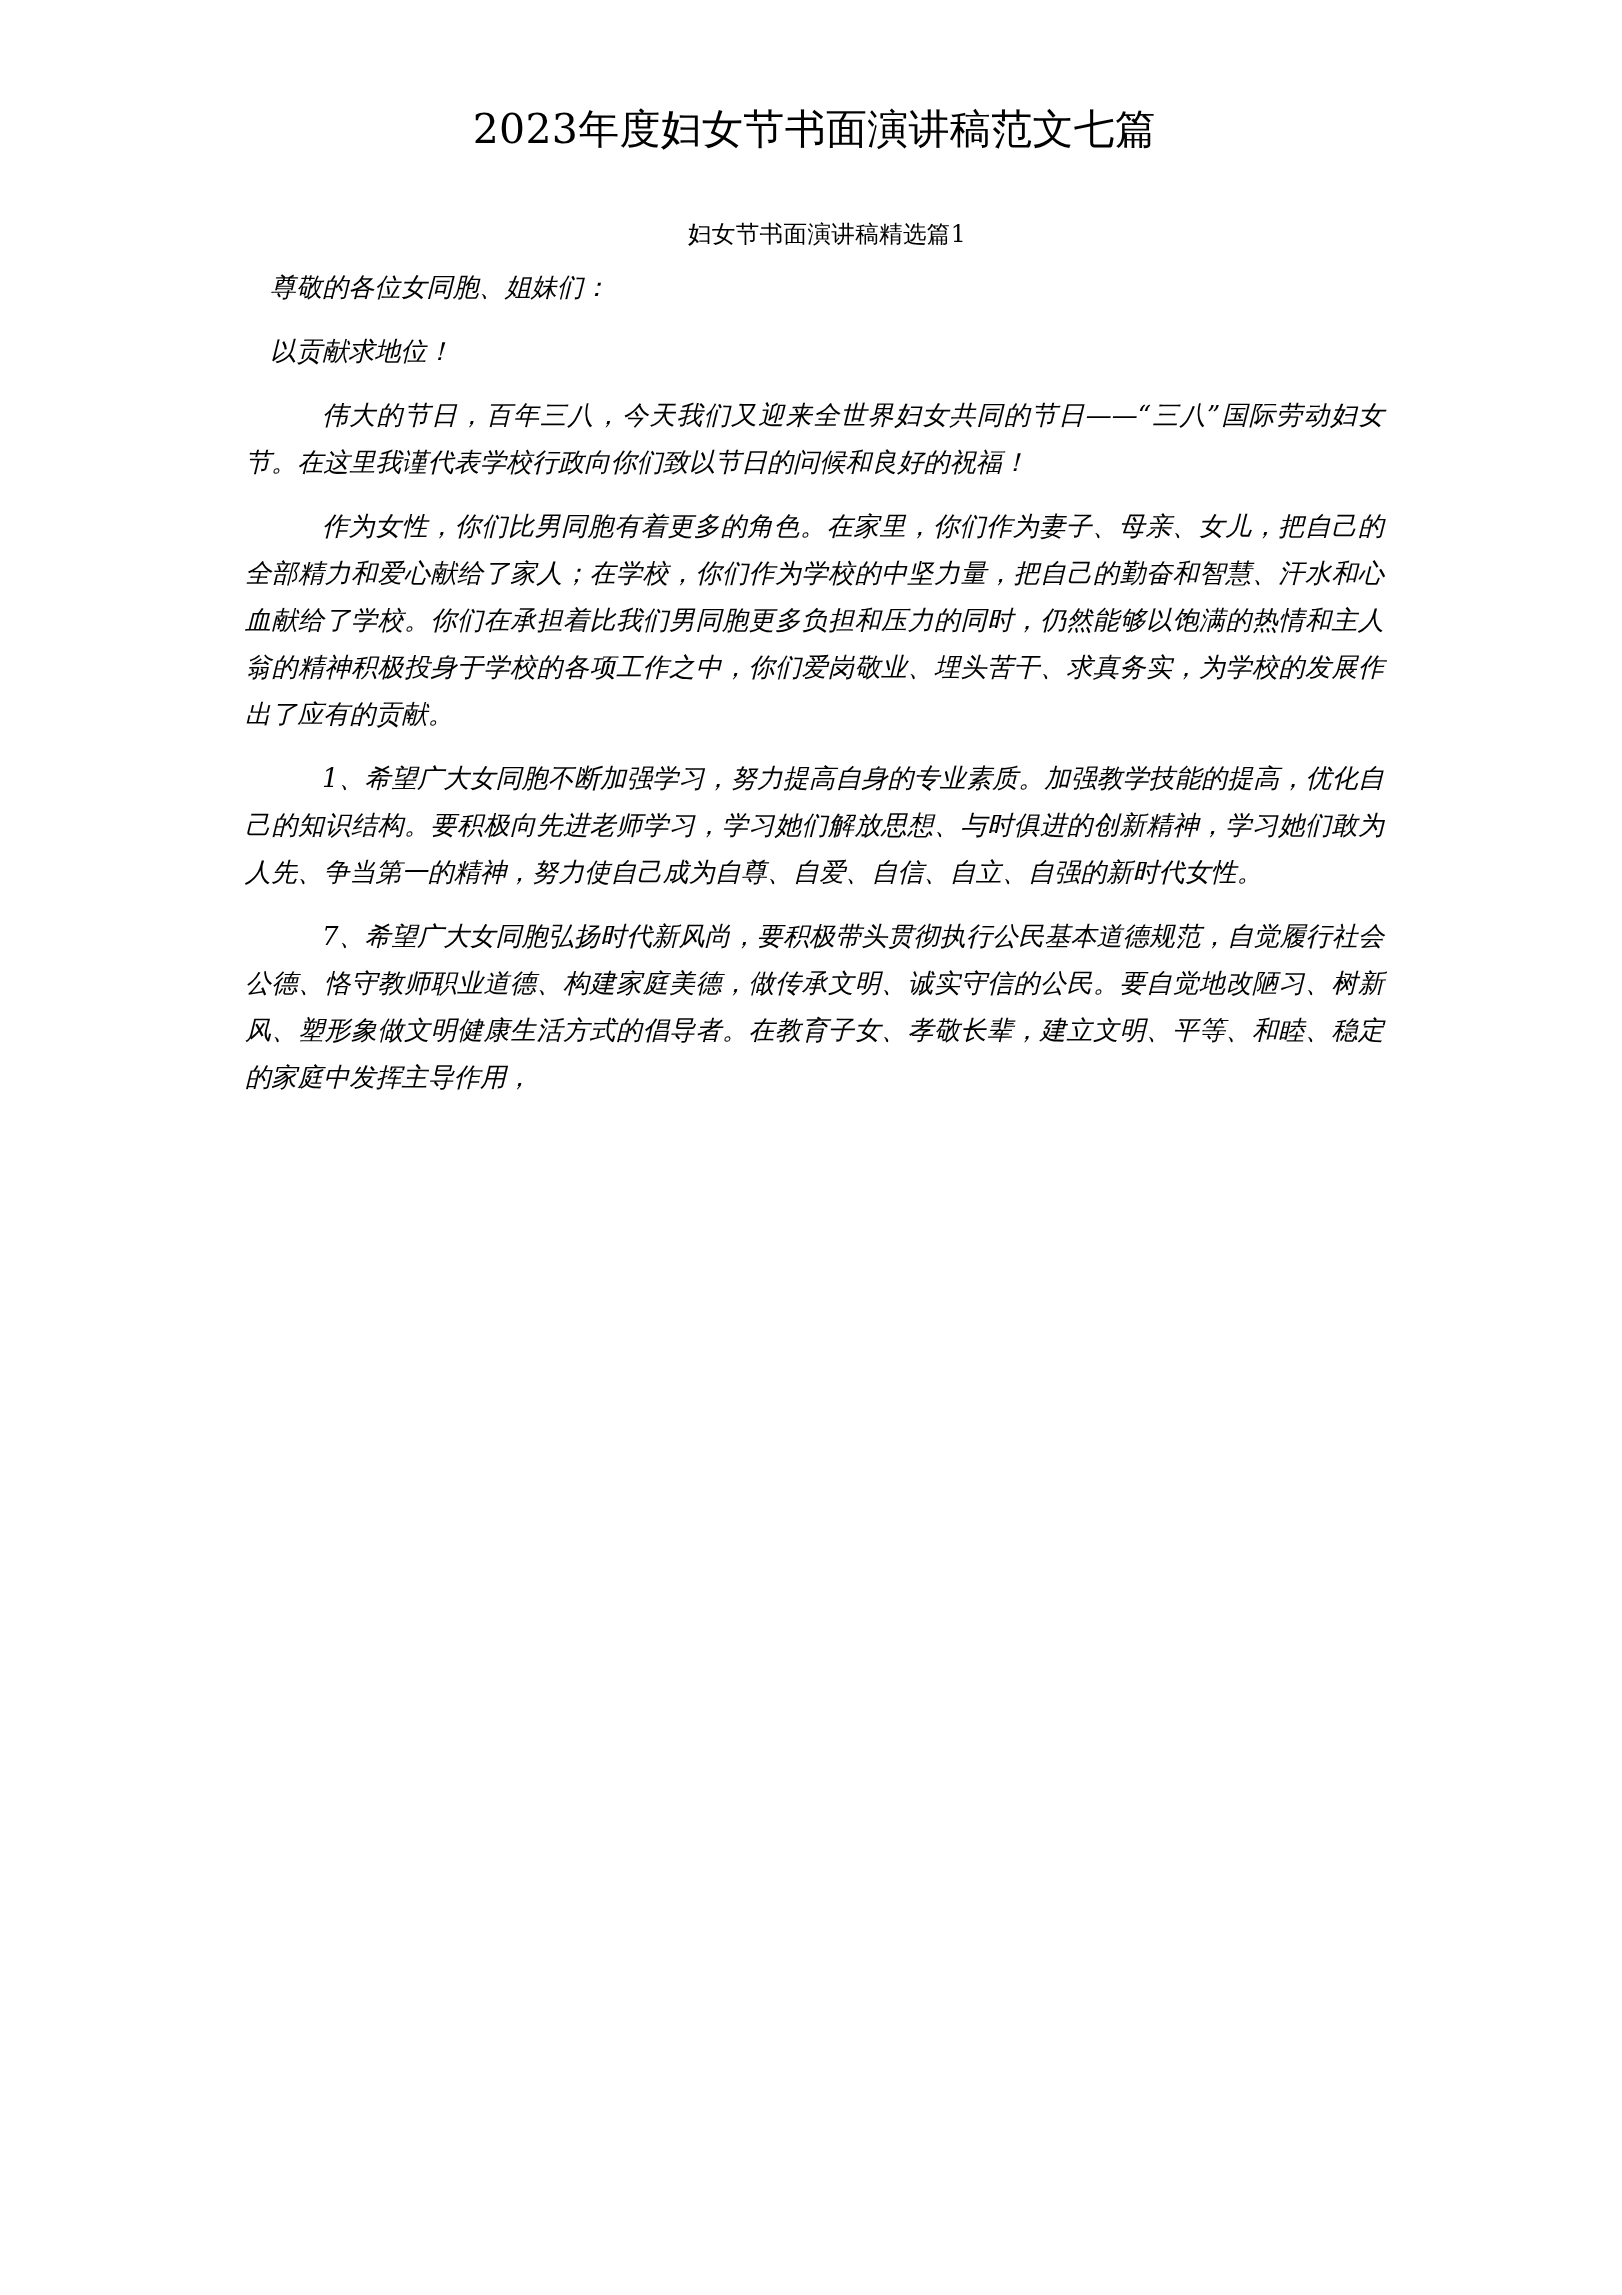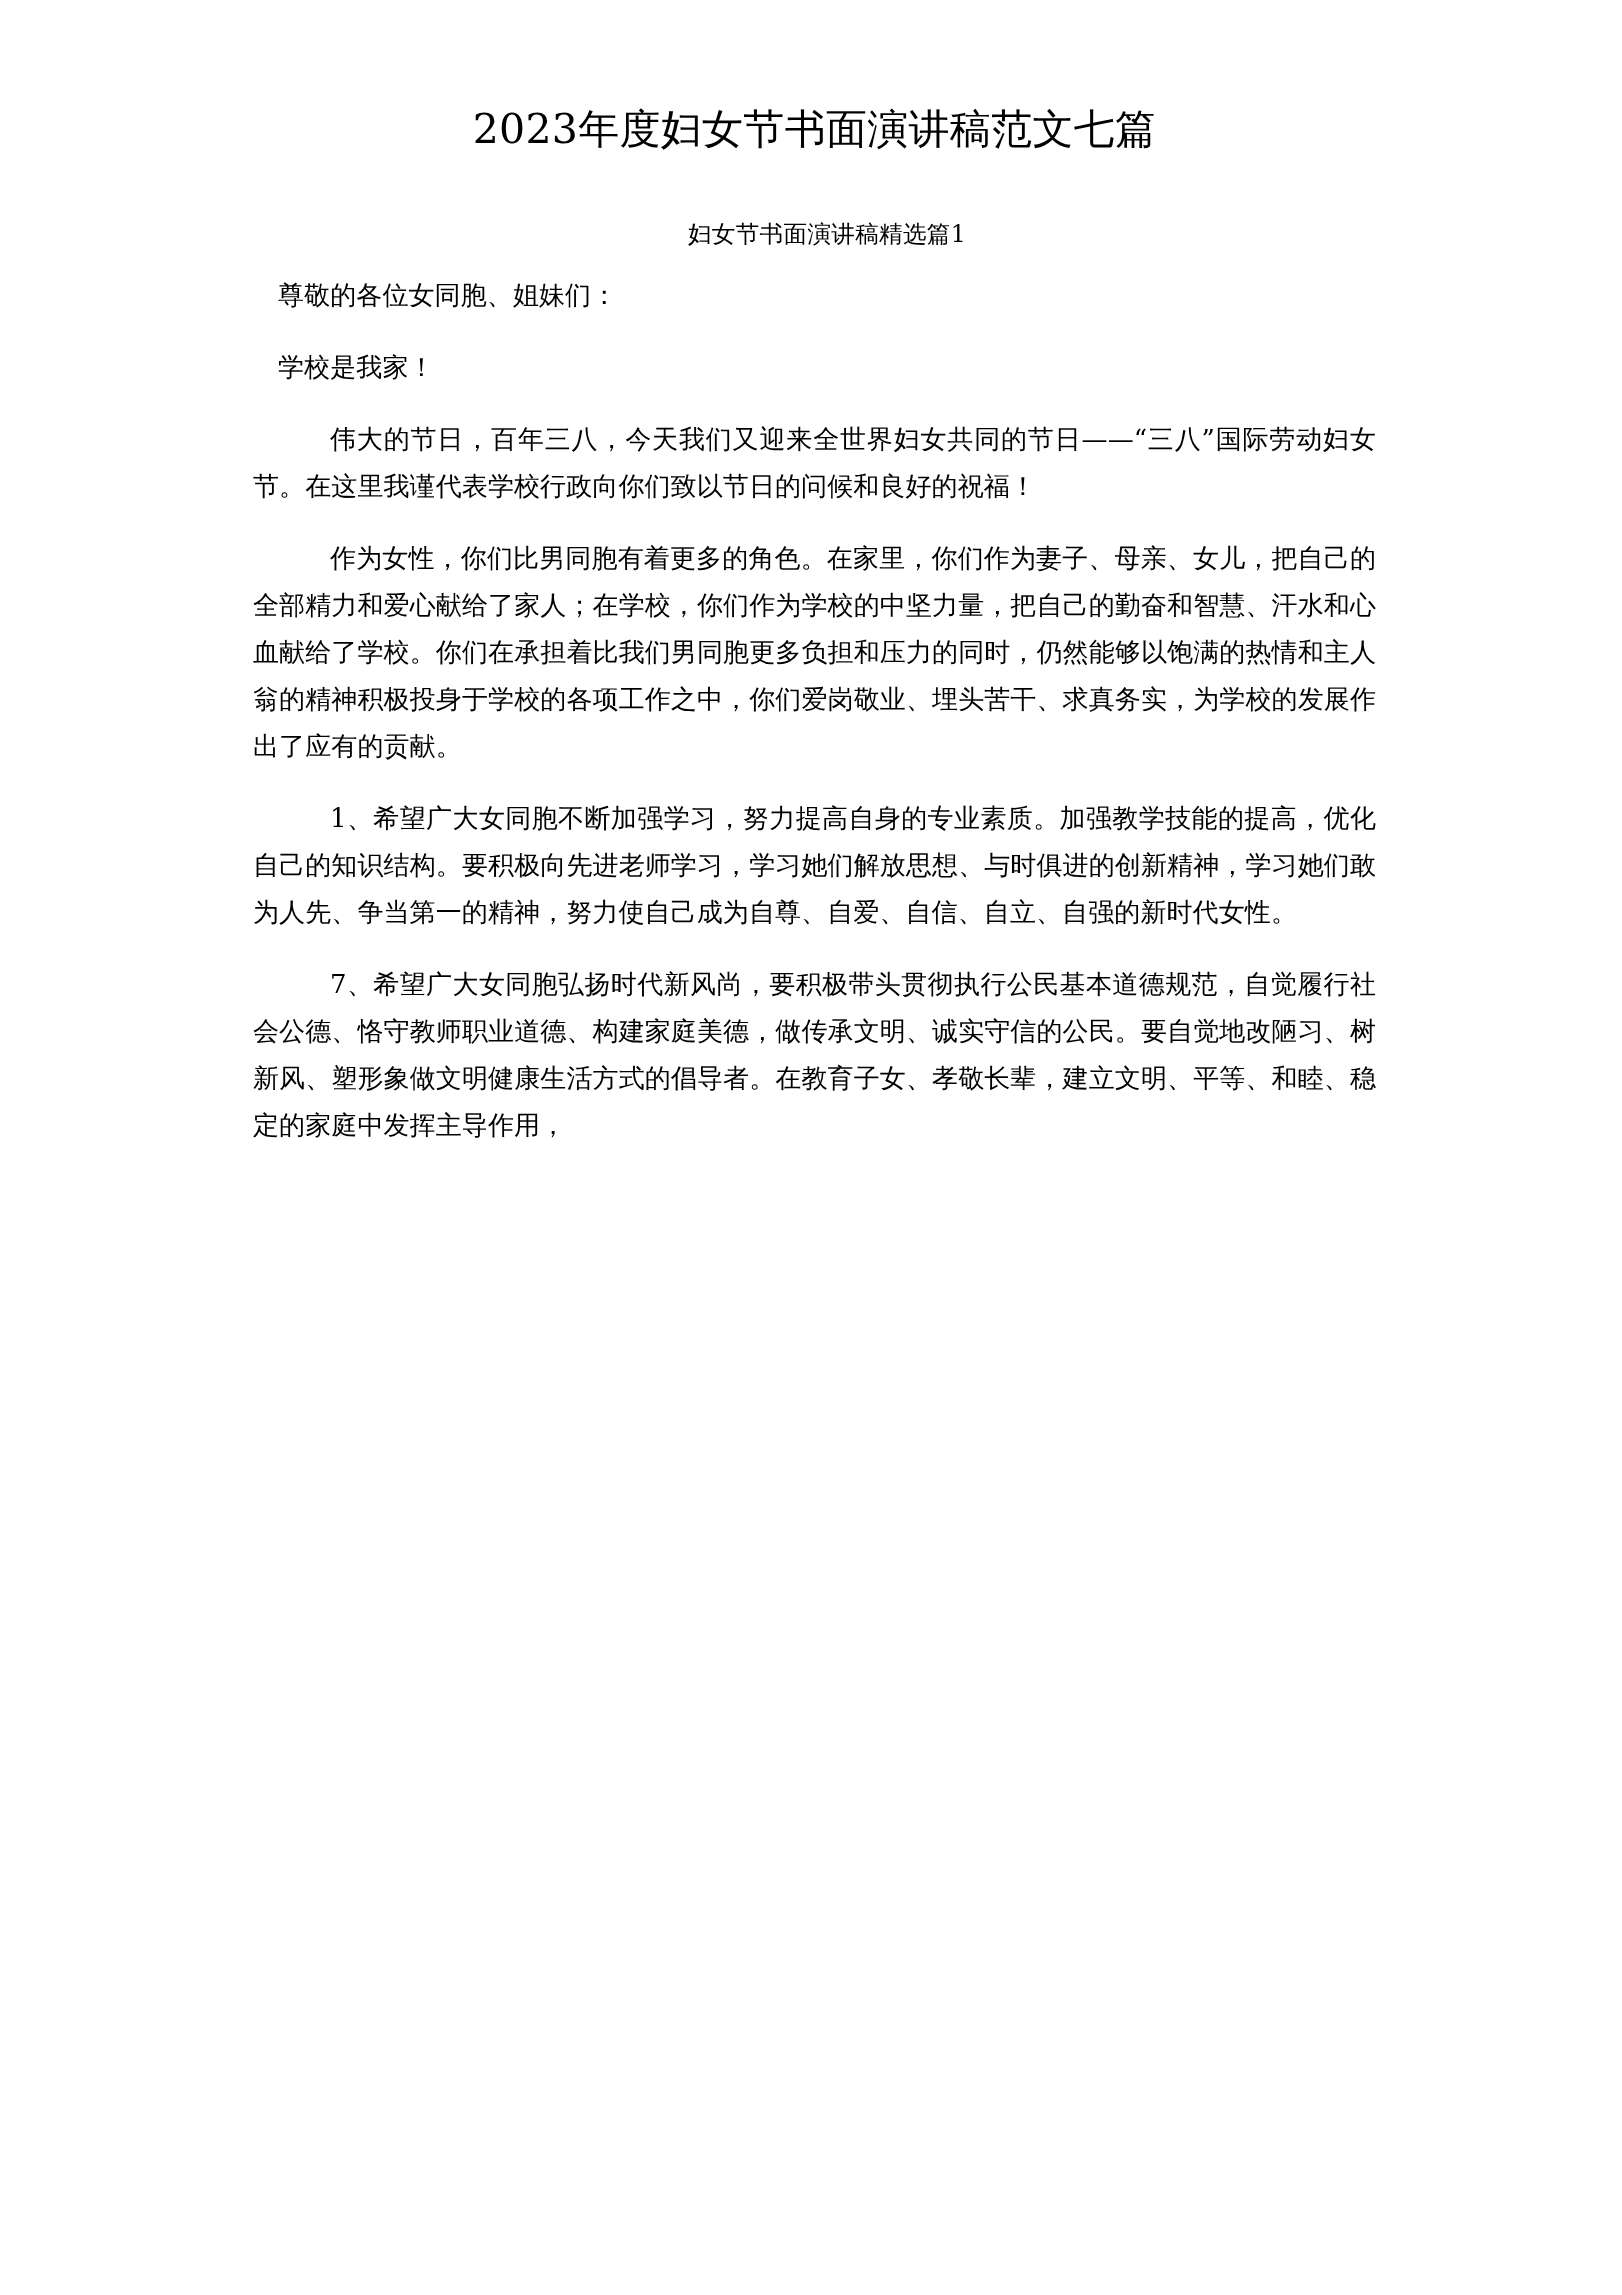--- a/index.html
+++ b/index.html
@@ -52,29 +52,30 @@
     padding-top: 68px;
     font-size: 23.6px;
     line-height: 1.0;
     text-align: center;
     text-indent: 25px;
     letter-spacing: 0.3px;
   }
 
   
   .para {
-    margin: 8px;
+    margin: 0;
     padding-top: 17px;
     font-size: 26px;
     line-height: 47px;
     text-align: justify;
     text-justify: inter-ideograph;
     text-indent: 25px;
     letter-spacing: 0.1px;
     word-break: break-all;
+    font-style: italic;
   }
 
   
   .para.flush {
     text-indent: 25px;
   }
 
   
   .para.indent {
     text-indent: 77px;
@@ -90,21 +91,21 @@
 
 <div class="page">
   <div class="content">
 
     <h1 class="doc-title">2023年度妇女节书面演讲稿范文七篇</h1>
 
     <p class="section-label">妇女节书面演讲稿精选篇1</p>
 
     <p class="para flush">尊敬的各位女同胞、姐妹们：</p>
 
-    <p class="para flush">学校是我家！</p>
+    <p class="para flush">以贡献求地位！</p>
 
     <p class="para indent">伟大的节日，百年三八，今天我们又迎来全世界妇女共同的节日——“三八”国际劳动妇女节。在这里我谨代表学校行政向你们致以节日的问候和良好的祝福！</p>
 
     <p class="para indent">作为女性，你们比男同胞有着更多的角色。在家里，你们作为妻子、母亲、女儿，把自己的全部精力和爱心献给了家人；在学校，你们作为学校的中坚力量，把自己的勤奋和智慧、汗水和心血献给了学校。你们在承担着比我们男同胞更多负担和压力的同时，仍然能够以饱满的热情和主人翁的精神积极投身于学校的各项工作之中，你们爱岗敬业、埋头苦干、求真务实，为学校的发展作出了应有的贡献。</p>
 
 
     <p class="para indent">1、希望广大女同胞不断加强学习，努力提高自身的专业素质。加强教学技能的提高，优化自己的知识结构。要积极向先进老师学习，学习她们解放思想、与时俱进的创新精神，学习她们敢为人先、争当第一的精神，努力使自己成为自尊、自爱、自信、自立、自强的新时代女性。</p>
 
 
     <p class="para indent">7、希望广大女同胞弘扬时代新风尚，要积极带头贯彻执行公民基本道德规范，自觉履行社会公德、恪守教师职业道德、构建家庭美德，做传承文明、诚实守信的公民。要自觉地改陋习、树新风、塑形象做文明健康生活方式的倡导者。在教育子女、孝敬长辈，建立文明、平等、和睦、稳定的家庭中发挥主导作用，</p>

